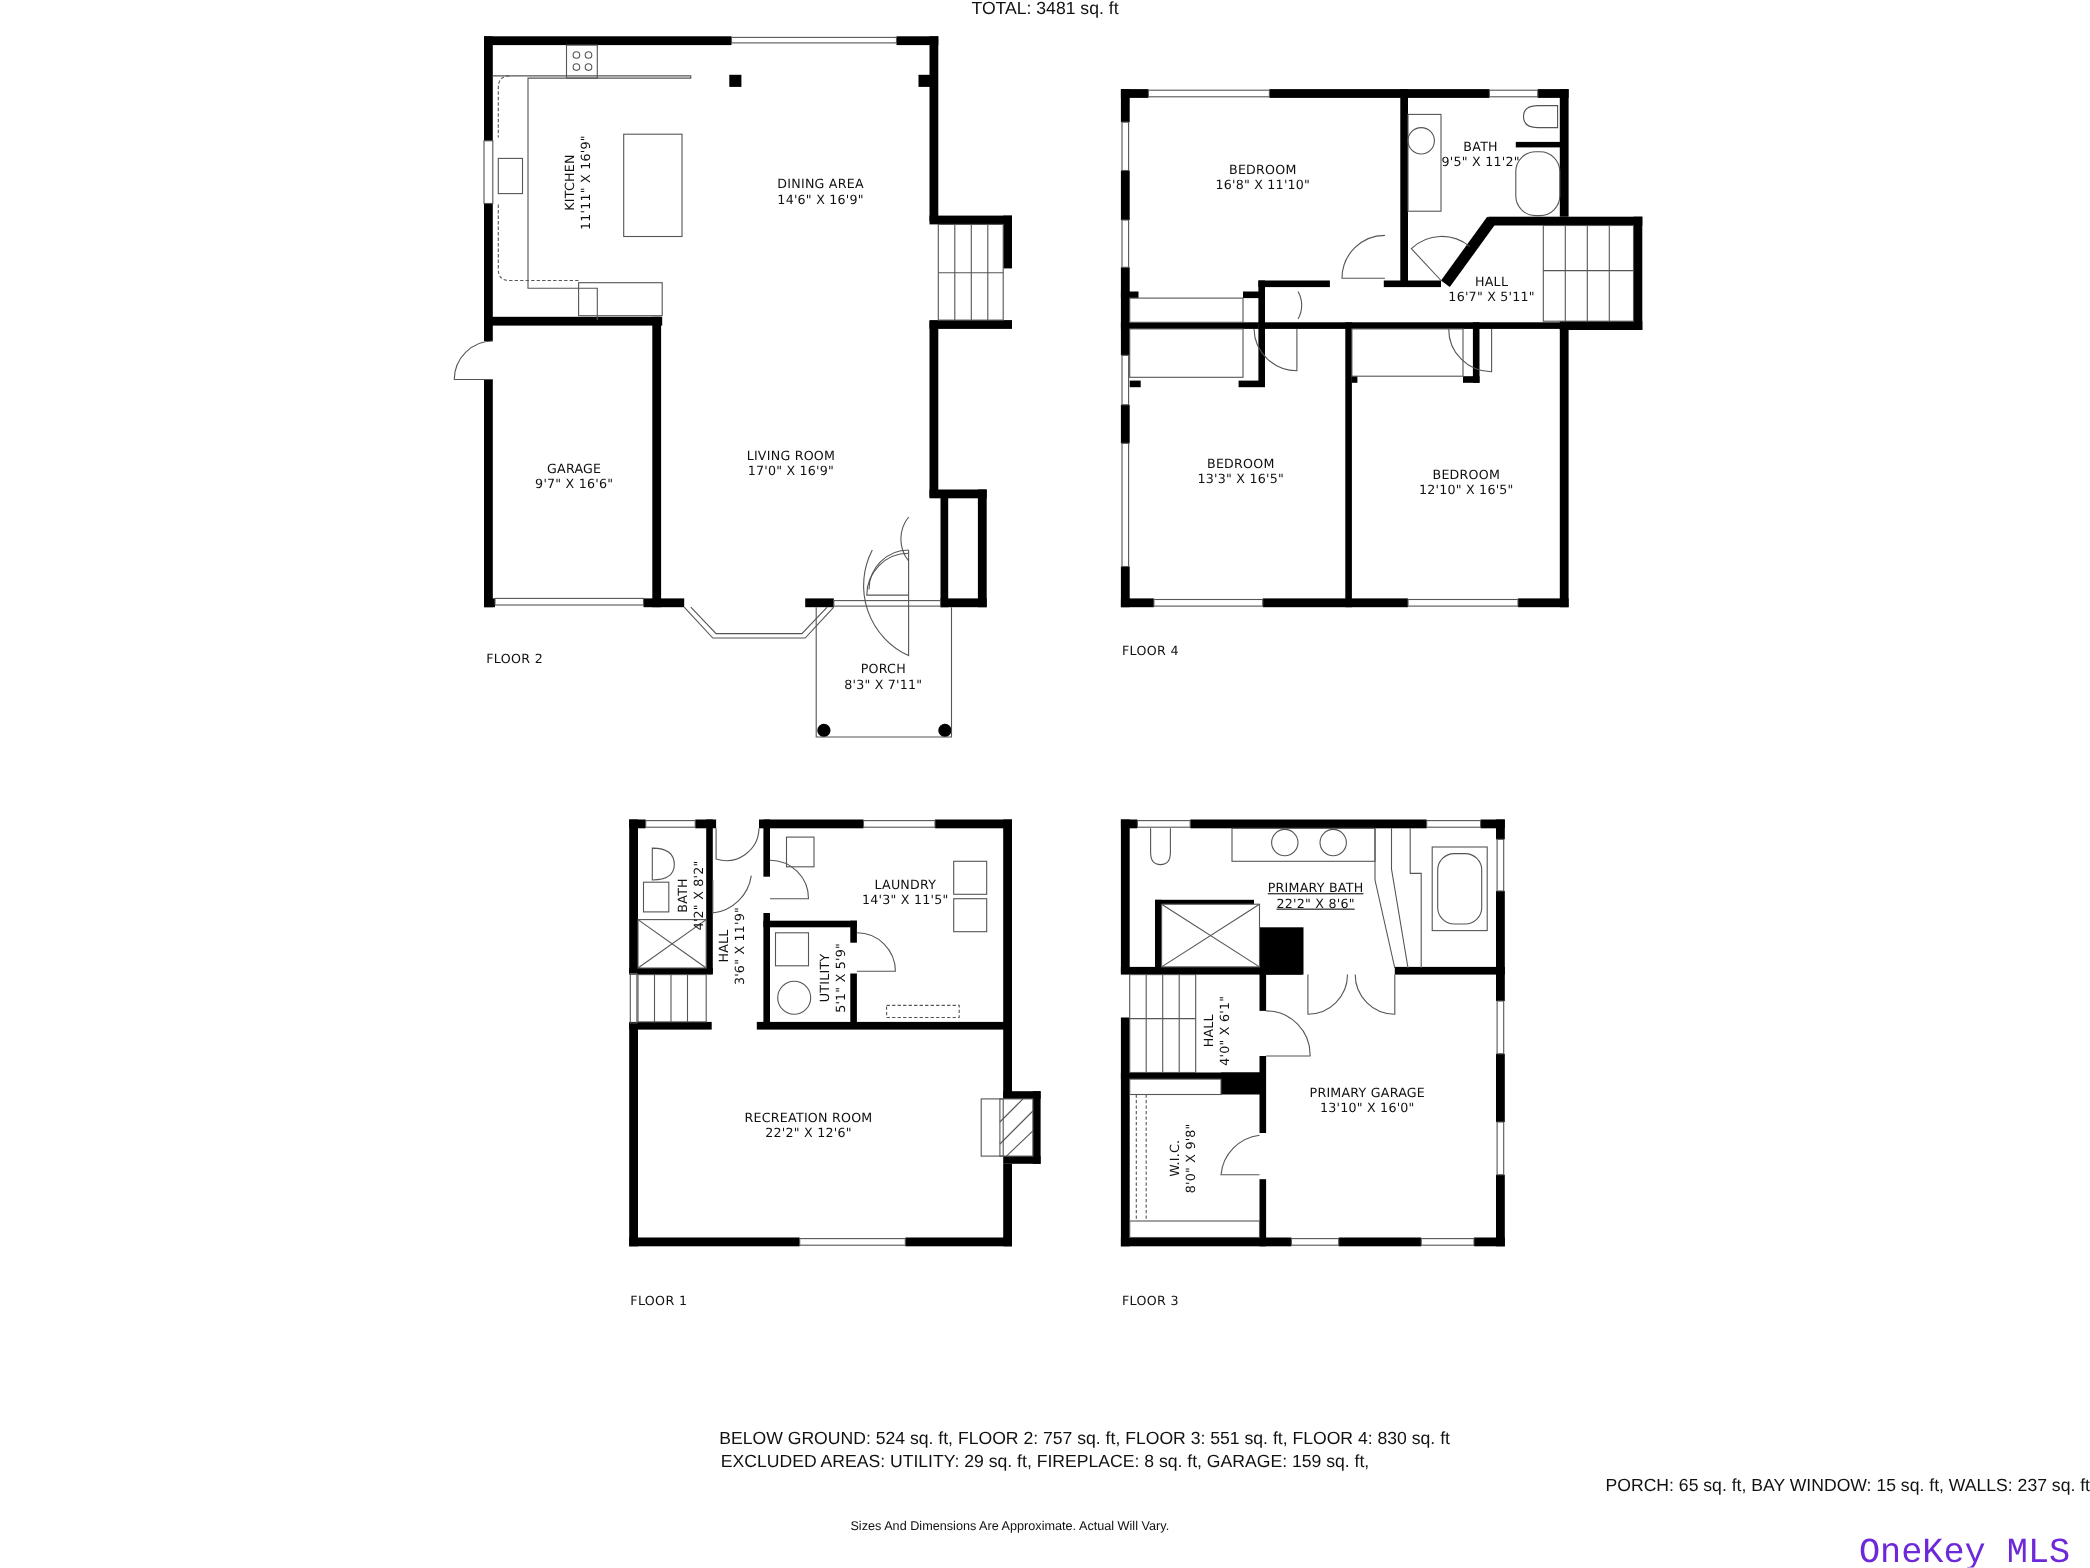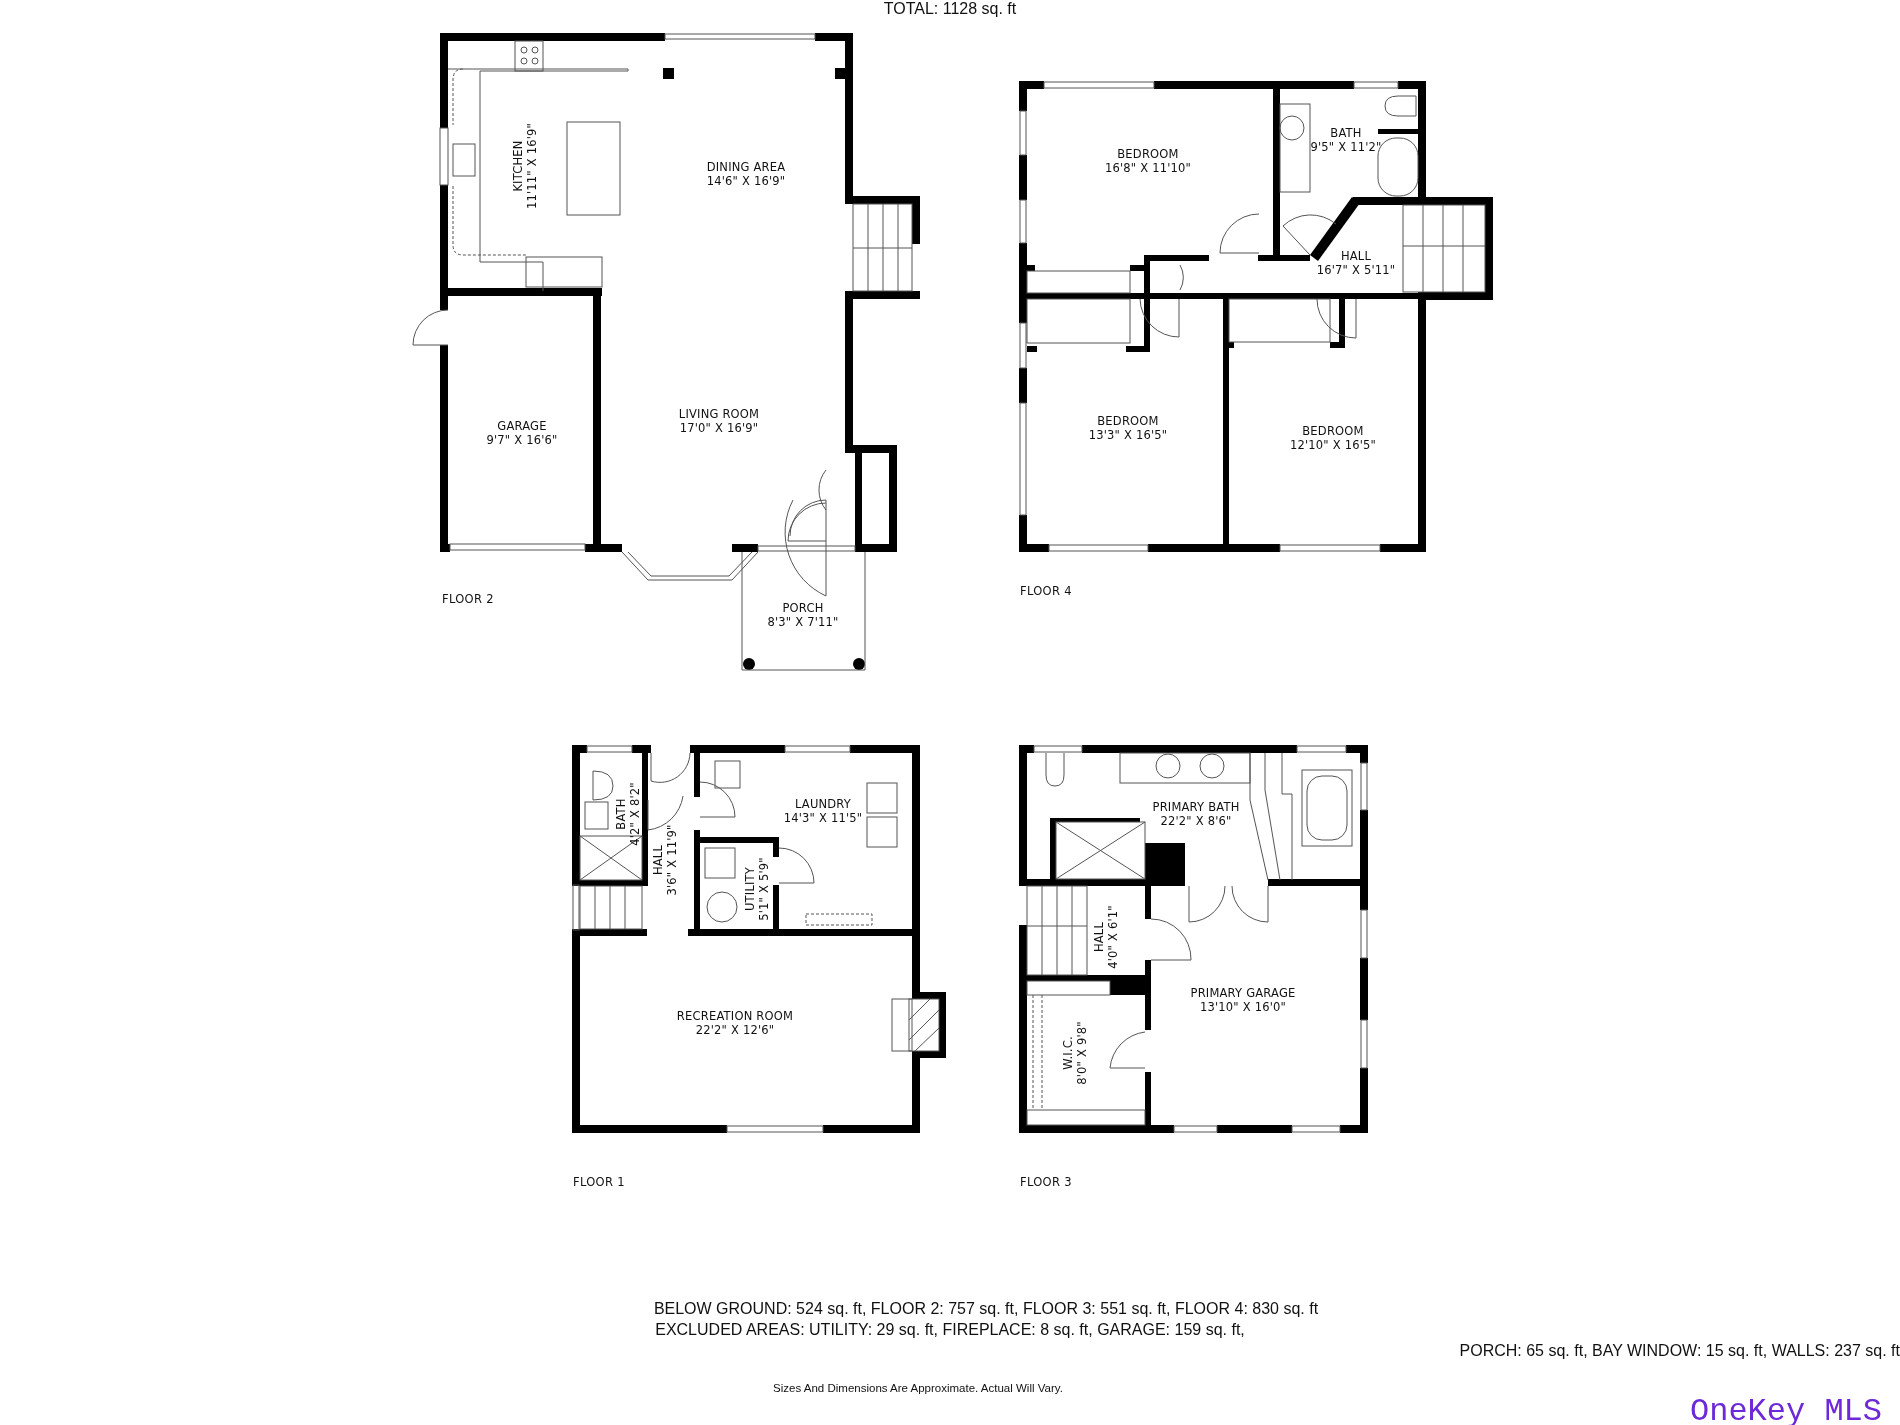--- a/index.html
+++ b/index.html
@@ -347,36 +347,36 @@
 <div class="room-label rot" style="left:757px; top:889px;">
   <div>UTILITY</div>
   <div>5'1" X 5'9"</div>
 </div>
 <div class="room-label" style="left:735px; top:1023px;">
   <div>RECREATION ROOM</div>
   <div>22'2" X 12'6"</div>
 </div>
 <div class="floor-label" style="left:573px; top:1175px;">FLOOR 1</div>
 
-<div class="room-label" style="left:1196px; top:814px;">
+<div class="room-label" style="left:1196px; top:814px;text-decoration:underline;">
   <div>PRIMARY BATH</div>
   <div>22'2" X 8'6"</div>
 </div>
 <div class="room-label rot" style="left:1106px; top:937px;">
   <div>HALL</div>
   <div>4'0" X 6'1"</div>
 </div>
 <div class="room-label" style="left:1243px; top:1000px;">
   <div>PRIMARY GARAGE</div>
   <div>13'10" X 16'0"</div>
 </div>
 <div class="room-label rot" style="left:1075px; top:1053px;">
   <div>W.I.C.</div>
   <div>8'0" X 9'8"</div>
 </div>
 <div class="floor-label" style="left:1020px; top:1175px;">FLOOR 3</div>
 
-<div class="summary total">TOTAL: 1128 sq. ft</div>
+<div class="summary total">TOTAL: 3481 sq. ft</div>
 <div class="summary line" style="top:1300px;margin-left:36px;">BELOW GROUND: 524 sq. ft, FLOOR 2: 757 sq. ft, FLOOR 3: 551 sq. ft, FLOOR 4: 830 sq. ft</div>
 <div class="summary line" style="top:1321px;">EXCLUDED AREAS: UTILITY: 29 sq. ft, FIREPLACE: 8 sq. ft, GARAGE: 159 sq. ft,</div>
 <div class="summary line" style="top:1342px;text-align:right;">PORCH: 65 sq. ft, BAY WINDOW: 15 sq. ft, WALLS: 237 sq. ft</div>
 <div class="disclaimer">Sizes And Dimensions Are Approximate. Actual Will Vary.</div>
 <div class="watermark">OneKey MLS</div>
 
 </body></html>

